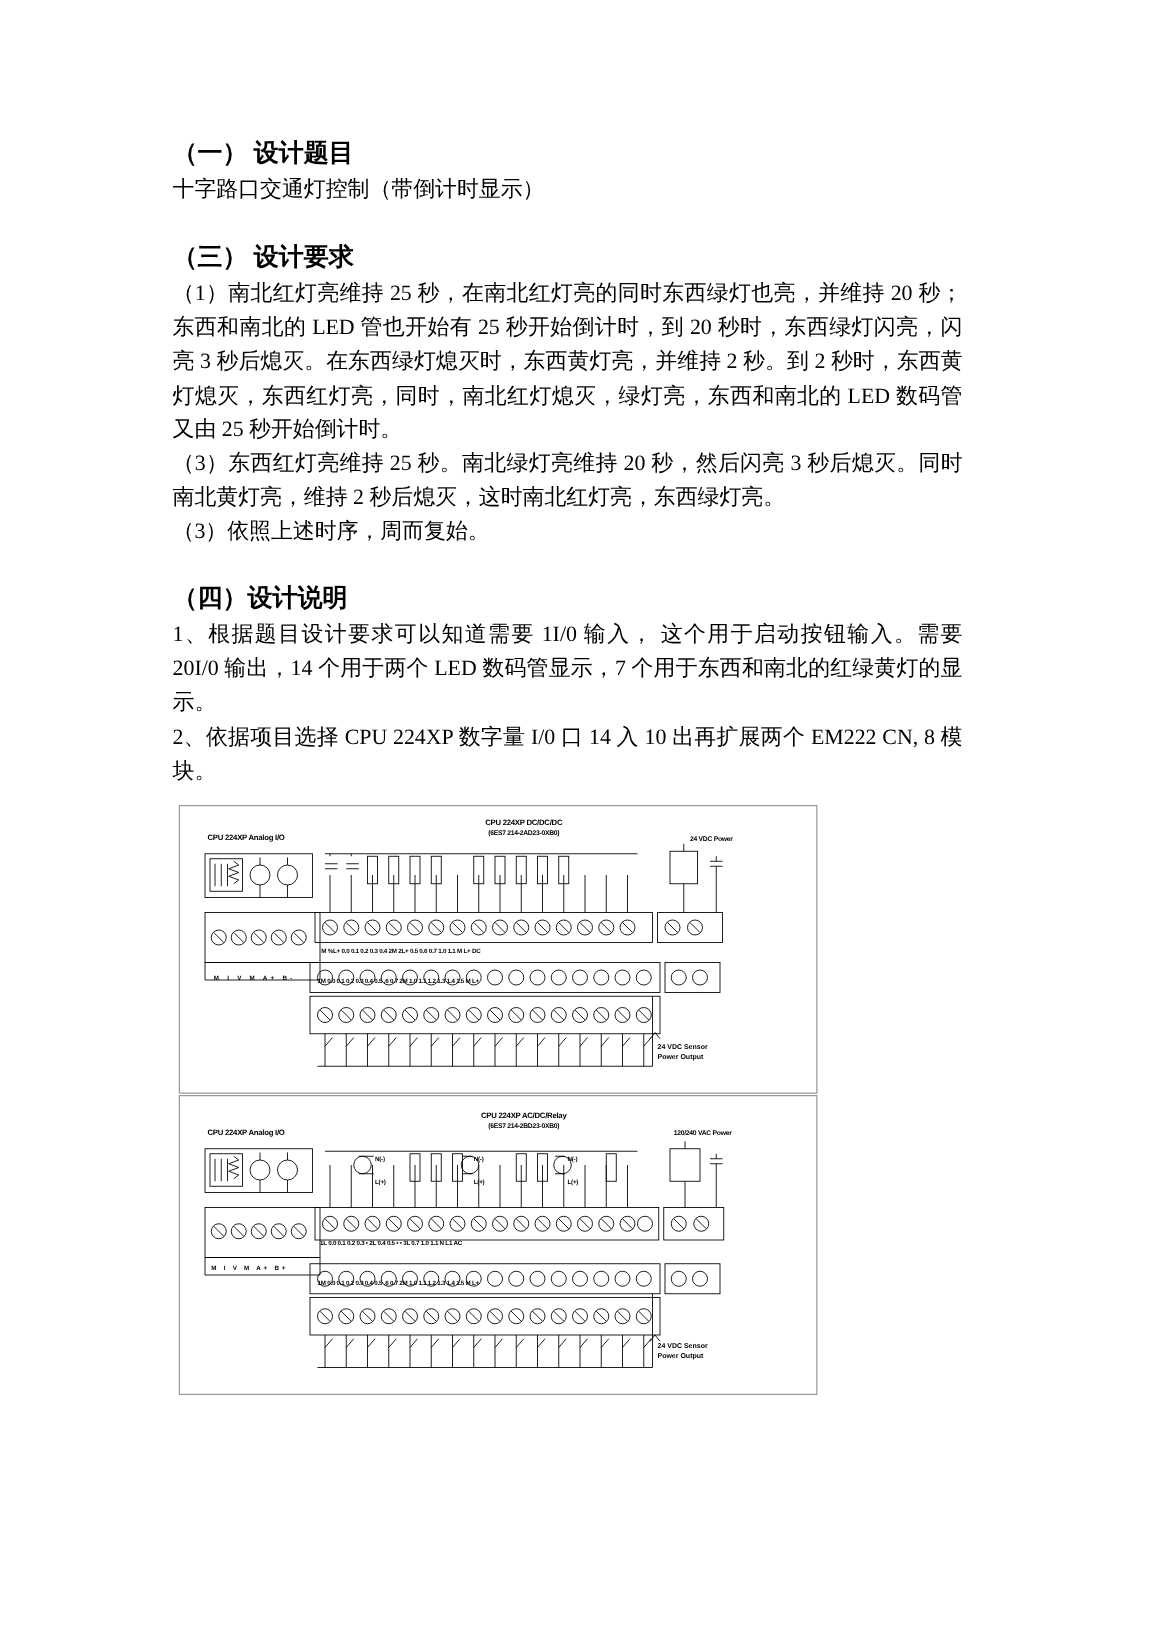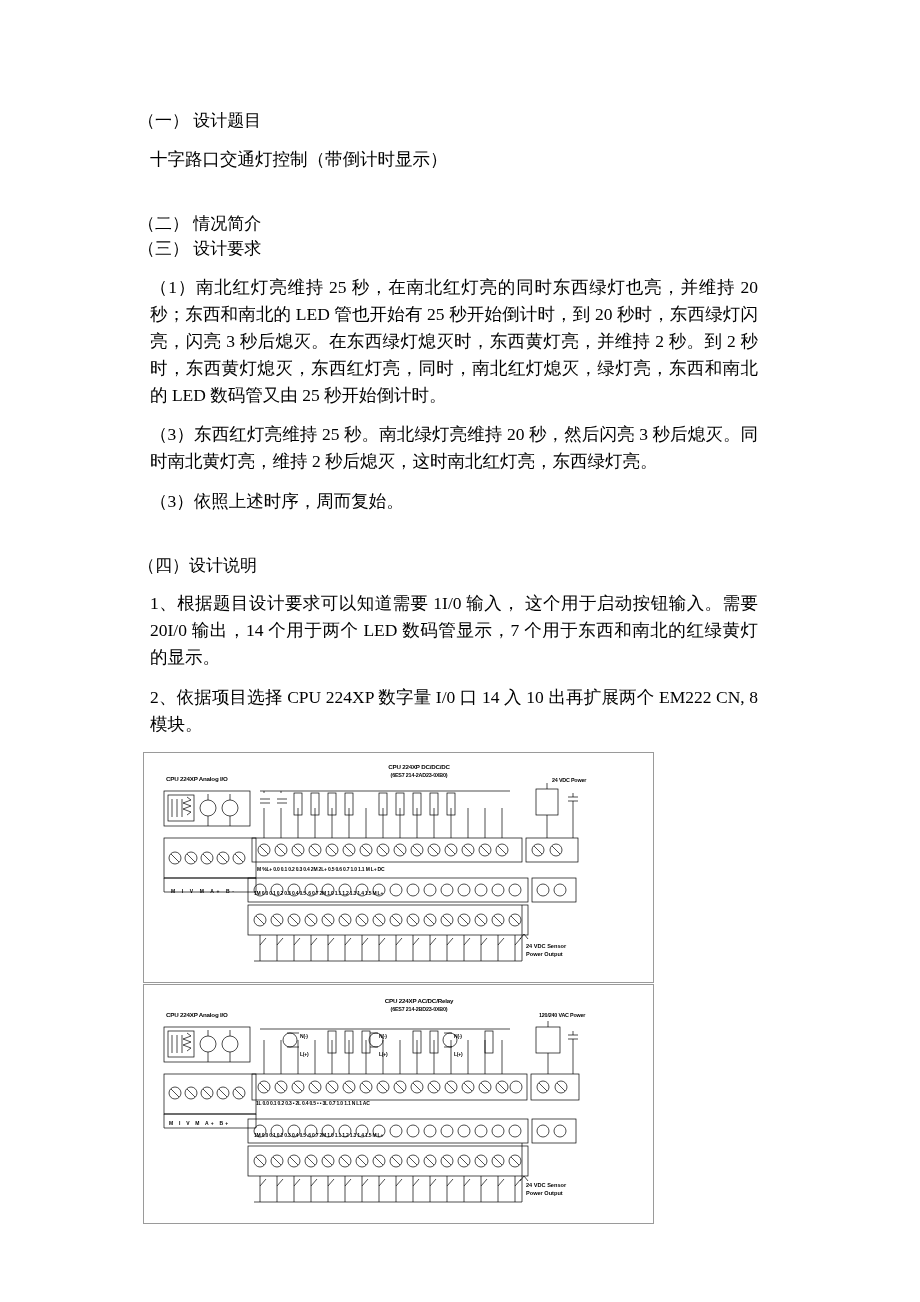--- a/index.html
+++ b/index.html
@@ -19,28 +19,28 @@
     width: 920px;
     height: 1302px;
     box-sizing: border-box;
     padding: 108px 150px 0 138px;
   }
   .doc {
     font-size: 17.5px;
     line-height: 1.55;
   }
   h2.sec {
-    font-size: 17px;
-    font-weight: normal;
+    font-size: 20px;
+    font-weight: bold;
     margin: 0;
     padding: 0;
     line-height: 1.5;
   }
   p.para {
-    margin: 12px;
+    margin: 0;
     padding: 0;
     text-align: justify;
     text-justify: inter-ideograph;
   }
   .gap-lg { height: 26px; }
 
   
   .figure {
     border: 1px solid #9a9a9a;
     background: #ffffff;
@@ -84,21 +84,20 @@
 <body>
 
 <div class="page">
   <div class="doc">
 
     <h2 class="sec">（一） 设计题目</h2>
     <p class="para">十字路口交通灯控制（带倒计时显示）</p>
 
     <div class="gap-lg"></div>
 
-    <h2 class="sec">（二） 情况简介</h2>
 
     <h2 class="sec">（三） 设计要求</h2>
     <p class="para">（1）南北红灯亮维持 25 秒，在南北红灯亮的同时东西绿灯也亮，并维持 20 秒；东西和南北的 LED 管也开始有 25 秒开始倒计时，到 20 秒时，东西绿灯闪亮，闪亮 3 秒后熄灭。在东西绿灯熄灭时，东西黄灯亮，并维持 2 秒。到 2 秒时，东西黄灯熄灭，东西红灯亮，同时，南北红灯熄灭，绿灯亮，东西和南北的 LED 数码管又由 25 秒开始倒计时。</p>
     <p class="para">（3）东西红灯亮维持 25 秒。南北绿灯亮维持 20 秒，然后闪亮 3 秒后熄灭。同时南北黄灯亮，维持 2 秒后熄灭，这时南北红灯亮，东西绿灯亮。</p>
     <p class="para">（3）依照上述时序，周而复始。</p>
 
     <div class="gap-lg"></div>
 
     <h2 class="sec">（四）设计说明</h2>
     <p class="para">1、根据题目设计要求可以知道需要 1I/0 输入， 这个用于启动按钮输入。需要 20I/0 输出，14 个用于两个 LED 数码管显示，7 个用于东西和南北的红绿黄灯的显示。</p>

